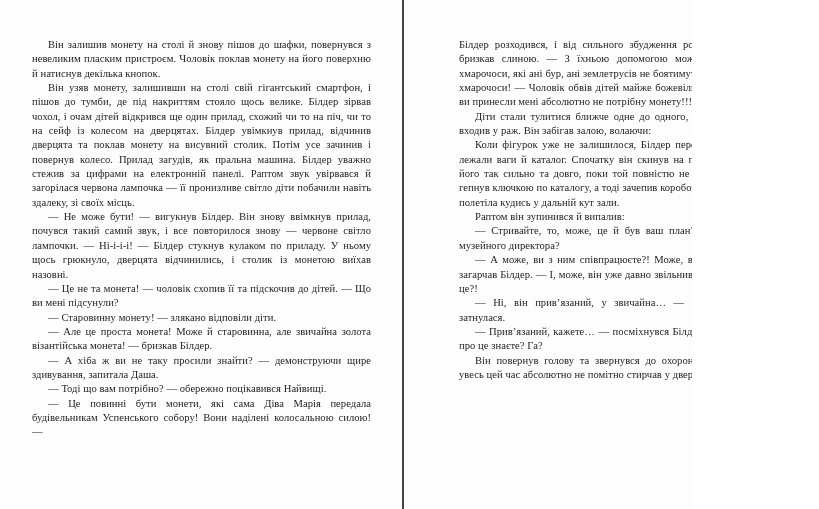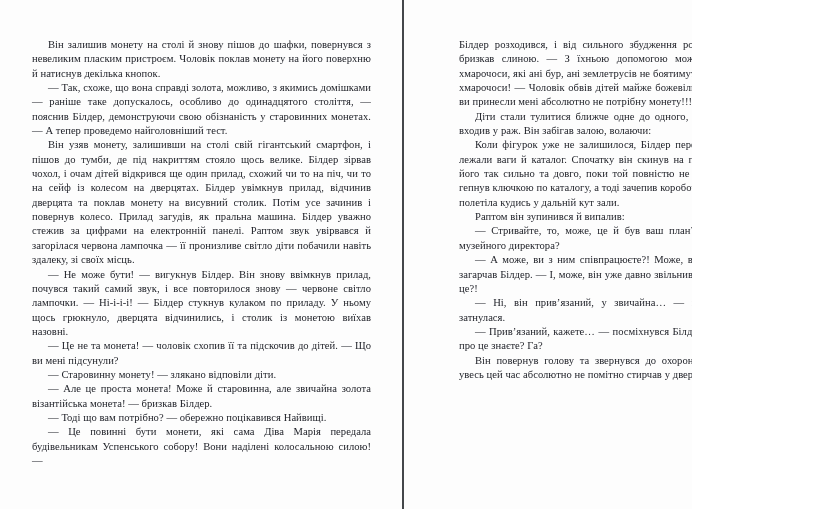--- a/index.html
+++ b/index.html
@@ -73,26 +73,26 @@
   #folio-right { left: 403px; width: 416px; text-align: center; padding-left: 4px;  box-sizing: border-box; }
 </style>
 </head>
 <body>
 
 <div id="book-spread">
 
   <div class="page" id="page-left">
     <div class="text-column" id="col-left">
         <p>Він залишив монету на столі й знову пішов до шафки, повернувся з невеликим пласким пристроєм. Чоловік поклав монету на його поверхню й натиснув декілька кнопок.</p>
-        <p>— Так, схоже, що вона справді золота, можливо, з якимись домішками — раніше таке допускалось, особливо до одинадцятого століття, — пояснив Білдер, демонструючи свою обізнаність у старовинних монетах. — А тепер проведемо найголовніший тест.</p>
         <p>Він узяв монету, залишивши на столі свій гігантський смартфон, і пішов до тумби, де під накриттям стояло щось велике. Білдер зірвав чохол, і очам дітей відкрився ще один прилад, схожий чи то на піч, чи то на сейф із колесом на дверцятах. Білдер увімкнув прилад, відчинив дверцята та поклав монету на висувний столик. Потім усе зачинив і повернув колесо. Прилад загудів, як пральна машина. Білдер уважно стежив за цифрами на електронній панелі. Раптом звук увірвався й загорілася червона лампочка — її пронизливе світло діти побачили навіть здалеку, зі своїх місць.</p>
         <p>— Не може бути! — вигукнув Білдер. Він знову ввімкнув прилад, почувся такий самий звук, і все повторилося знову — червоне світло лампочки. — Ні-і-і-і! — Білдер стукнув кулаком по приладу. У ньому щось грюкнуло, дверцята відчинились, і столик із монетою виїхав назовні.</p>
         <p>— Це не та монета! — чоловік схопив її та підскочив до дітей. — Що ви мені підсунули?</p>
         <p>— Старовинну монету! — злякано відповіли діти.</p>
         <p>— Але це проста монета! Може й старовинна, але звичайна золота візантійська монета! — бризкав Білдер.</p>
+        <p>— А хіба ж ви не таку просили знайти? — демонструючи щире здивування, запитала Даша.</p>
         <p>— Тоді що вам потрібно? — обережно поцікавився Найвищі.</p>
         <p>— Це повинні бути монети, які сама Діва Марія передала будівельникам Успенського собору! Вони наділені колосальною силою! —</p>
       </div>
     <div class="folio" id="folio-left">93</div>
   </div>
 
   <div class="spine"></div>
 
   <div class="page" id="page-right">
     <div class="text-column" id="col-right">

